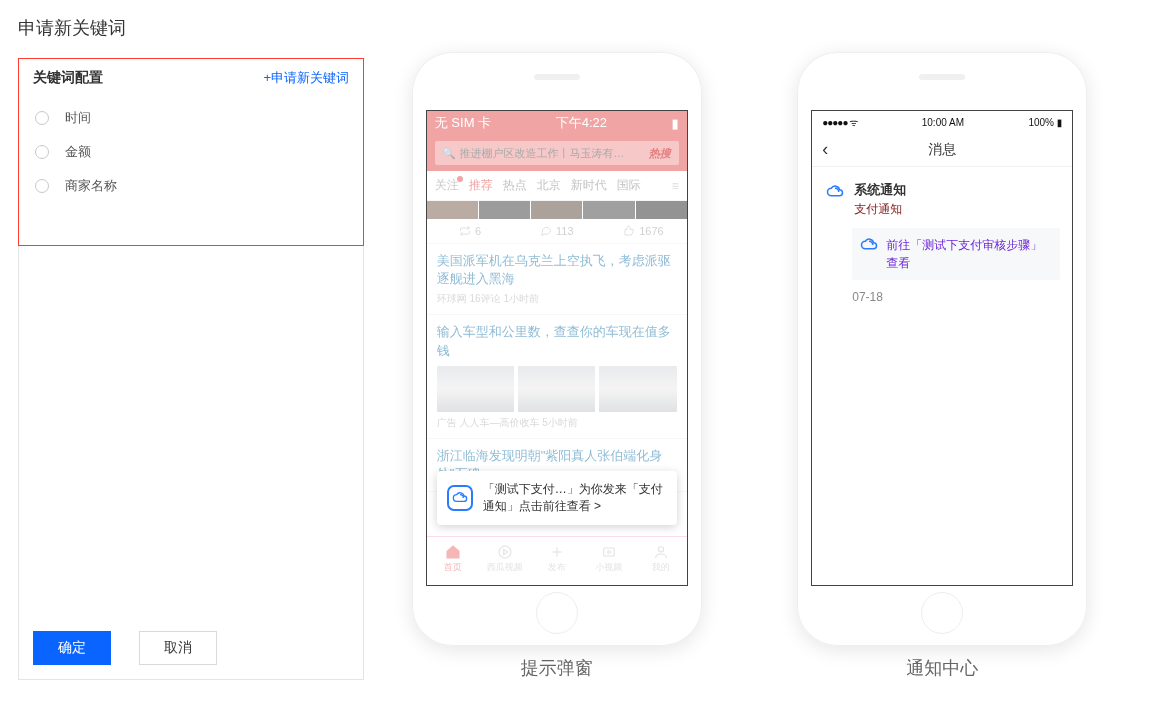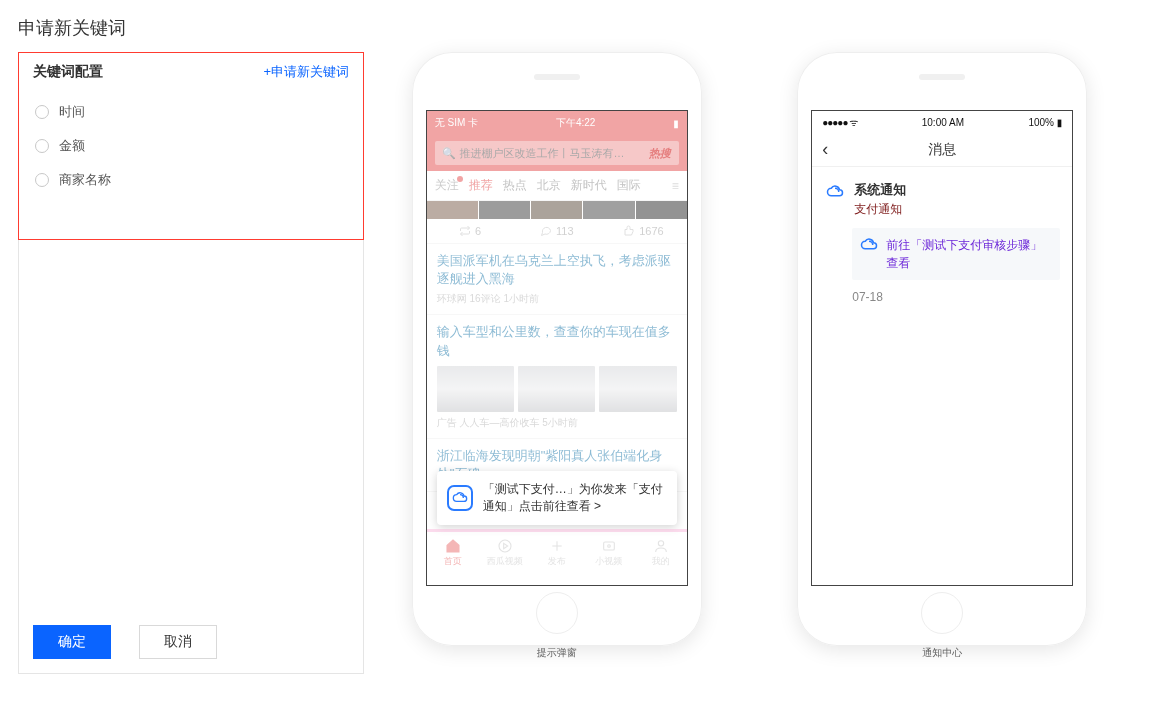--- a/index.html
+++ b/index.html
@@ -1,42 +1,42 @@
 <!DOCTYPE html>
 <html><head>
 <meta charset="utf-8">
 <style>
   *{box-sizing:border-box;margin:0;padding:0}
   body{font-family:-apple-system,"PingFang SC","Microsoft YaHei",sans-serif;background:#fff;color:#333;width:1153px}
   .page-title{font-size:18px;padding:16px 18px 12px;color:#333}
-  .cols{display:flex;gap:0;align-items:flex-start;padding:0 18px}
+  .cols{display:flex;gap:0;align-items:flex-end;padding:0 18px}
   
   .card{width:346px;border:1px solid #e5e5e5;background:#fff;display:flex;flex-direction:column;height:622px;position:relative}
   .highlight{position:absolute;left:-1px;top:-1px;right:-1px;height:188px;border:1px solid #ff3b30;pointer-events:none}
   .card-head{display:flex;justify-content:space-between;align-items:center;padding:10px 14px 8px;font-size:14px}
   .card-head .title{font-weight:600}
   .add-link{color:#0a64ff;font-size:13px;cursor:pointer}
   .search{margin:6px 14px;position:relative}
   .search input{width:100%;height:32px;border:1px solid #d9d9d9;background:#fafafa;padding:0 30px 0 10px;font-size:13px;color:#666;outline:none}
   .search svg{position:absolute;right:8px;top:8px;width:16px;height:16px;stroke:#bbb;fill:none}
   .opts{padding:6px 14px}
-  .opt{display:flex;align-items:center;gap:10px;padding:8px 2px;font-size:13px;color:#555;cursor:pointer}
+  .opt{display:flex;align-items:center;gap:16px;padding:8px 2px;font-size:13px;color:#555;cursor:pointer}
   .radio{width:14px;height:14px;border:1px solid #c8c8c8;border-radius:50%}
   .btn-row{margin-top:auto;padding:14px;display:flex;gap:28px}
   .btn{width:78px;height:34px;font-size:14px;border:1px solid #d9d9d9;background:#fff;color:#333;cursor:pointer;display:flex;align-items:center;justify-content:center}
   .btn.primary{background:#0a64ff;border-color:#0a64ff;color:#fff}
   
   .phone-col{flex:1;display:flex;flex-direction:column;align-items:center}
-  .phone-cap{font-size:10px;color:#666}
+  .phone-cap{margin-top:10px;font-size:18px;color:#666}
   .phone{width:290px;height:594px;border-radius:40px;background:#fff;box-shadow:0 4px 20px rgba(0,0,0,.10),inset 0 0 0 1px #eee;position:relative;padding:58px 14px 60px}
   .phone:before{content:"";position:absolute;top:22px;left:50%;transform:translateX(-50%);width:46px;height:6px;border-radius:3px;background:#f0f0f0}
   .phone .home{position:absolute;bottom:12px;left:50%;transform:translateX(-50%);width:42px;height:42px;border-radius:50%;border:1px solid #eee}
   .screen{width:100%;height:100%;border:1px solid #444;background:#fff;position:relative;overflow:hidden}
   
-  .red-top{background:#e54b4b;color:#fff;font-size:10px;height:24px;display:flex;align-items:center;justify-content:space-between;padding:0 8px;opacity:.5}
+  .red-top{background:#e54b4b;color:#fff;font-size:13px;height:24px;display:flex;align-items:center;justify-content:space-between;padding:0 8px;opacity:.5}
   .red-search{background:#e54b4b;padding:6px 8px;opacity:.5}
   .red-search .box{display:flex;align-items:center;background:rgba(255,255,255,.4);height:24px;border-radius:2px;padding:0 8px;font-size:11px;color:#555;justify-content:space-between}
   .red-search .box .hot{color:#c00;font-style:italic;font-weight:600}
   .red-tabs{background:#fff;display:flex;gap:10px;padding:6px 8px;font-size:12px;color:#888;border-bottom:1px solid #eee;opacity:.5;align-items:center}
   .red-tabs .follow{position:relative;color:#999}
   .red-tabs .follow:after{content:"";position:absolute;right:-4px;top:-1px;width:6px;height:6px;border-radius:50%;background:#e54b4b}
   .red-tabs .sel{color:#e54b4b}
   .red-tabs .menu{margin-left:auto;color:#bbb}
   .thumbs{display:flex;height:18px;opacity:.5}
   .thumbs span{flex:1;background:#555;margin-right:1px}
@@ -50,21 +50,21 @@
   .news{padding:8px 10px;border-bottom:1px solid #eee;opacity:.45}
   .news .t{font-size:13px;color:#0369a1;line-height:1.4}
   .news .meta{font-size:10px;color:#aaa;margin-top:4px}
   .news.imgs{display:block}
   .news.imgs .row{display:flex;gap:4px;margin-top:6px}
   .news.imgs .row span{flex:1;height:46px;background:linear-gradient(180deg,#d0d2d6 0,#e8e8ea 50%,#bcbec2 100%);border-radius:1px}
   .floater{position:absolute;left:10px;right:10px;bottom:60px;background:#fff;border-radius:4px;box-shadow:0 2px 10px rgba(0,0,0,.18);padding:10px;display:flex;gap:10px;align-items:center}
   .floater .ico{width:26px;height:26px;border:2px solid #2a7bff;border-radius:7px;display:flex;align-items:center;justify-content:center;flex:none}
   .floater .ico svg{width:16px;height:16px;stroke:#2a7bff;fill:none;stroke-width:2}
   .floater .txt{font-size:12px;color:#333;line-height:1.4}
-  .tabbar{position:absolute;bottom:12px;left:0;right:0;height:44px;display:flex;border-top:3px solid #f9a8d4;background:#fff;opacity:.4}
+  .tabbar{position:absolute;bottom:5px;left:0;right:0;height:44px;display:flex;border-top:1px solid #f9a8d4;background:#fff;opacity:.4}
   .tabbar div{flex:1;display:flex;flex-direction:column;align-items:center;justify-content:center;font-size:9px;color:#bbb;gap:1px}
   .tabbar div svg{width:16px;height:16px;stroke:#bbb;fill:none;stroke-width:1.6}
   .tabbar div.cur{color:#e54b4b}
   .tabbar div.cur svg{stroke:#e54b4b;fill:#e54b4b}
   
   .ios-status{height:22px;display:flex;align-items:center;justify-content:space-between;padding:0 10px;font-size:10px;color:#111}
   .ios-status .dots{letter-spacing:-1px}
   .navbar{height:34px;display:flex;align-items:center;justify-content:center;position:relative;border-bottom:1px solid #f0f0f0}
   .navbar .back{position:absolute;left:10px;font-size:18px;color:#333}
   .navbar .ttl{font-size:14px;color:#333}

